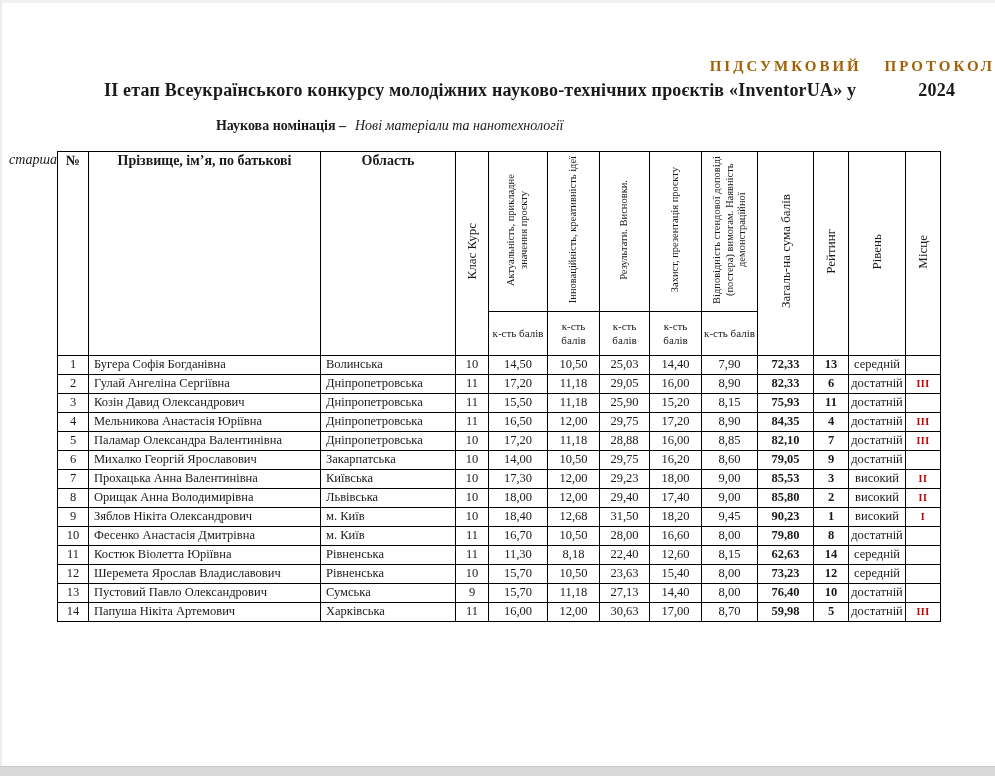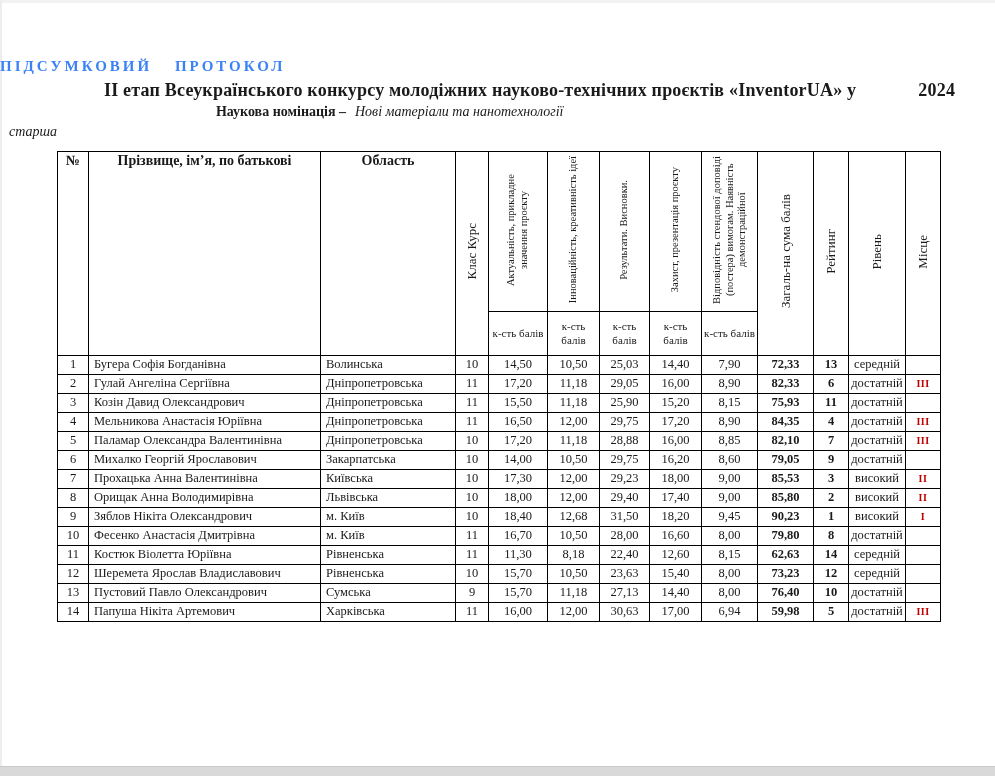--- a/index.html
+++ b/index.html
@@ -8,30 +8,30 @@
     background:#ffffff;
     font-family:"Liberation Serif", serif;
     color:#1a1a1a;
   }
   .top-strip{position:absolute;top:0;left:0;width:995px;height:3px;background:#f2f2f2;}
   .left-strip{position:absolute;top:0;left:0;width:2px;height:770px;background:#ededed;}
   .bottom-bar{position:absolute;left:0;top:766px;width:995px;height:10px;background:#d9d9d9;border-top:1px solid #c9c9c9;}
 
   .doc-header{position:absolute;top:58px;left:0;width:995px;}
   .title{
-    text-align:left;font-weight:bold;font-size:15px;color:#3b82f6;
+    text-align:right;font-weight:bold;font-size:15px;color:#a16207;
     letter-spacing:3px;word-spacing:16px;
   }
   .subtitle{
     margin-top:5px;padding-left:104px;font-weight:bold;font-size:18px;letter-spacing:0.2px;
     white-space:nowrap;
   }
   .subtitle .year{margin-left:62px;}
   .subtitle .year-suffix{margin-left:44px;}
-  .field-row{display:flex;font-size:14px;line-height:18px;margin-top:2px;}
+  .field-row{display:flex;font-size:14px;line-height:18px;margin-top:16px;}
   .field-label{width:346px;text-align:right;font-weight:bold;flex:0 0 346px;}
   .field-value{margin-left:9px;font-style:italic;}
 
   table.results{
     position:absolute;left:57px;top:151px;width:883px;
     border-collapse:collapse;table-layout:fixed;
   }
   .results th,.results td{
     border:1px solid #000;padding:0 2px;overflow:hidden;
   }
@@ -314,21 +314,21 @@
       </tr>
       <tr>
         <td>14</td>
         <td class="t-left">Папуша Нікіта Артемович</td>
         <td class="t-left">Харківська</td>
         <td>11</td>
         <td>16,00</td>
         <td>12,00</td>
         <td>30,63</td>
         <td>17,00</td>
-        <td>6,94</td>
+        <td>8,70</td>
         <td class="b">59,98</td>
         <td class="b">5</td>
         <td>достатній</td>
         <td class="place" style="color: rgb(192, 0, 0);">III</td>
       </tr>
     </tbody>
 </table>
 
 <div class="bottom-bar"></div>
 

